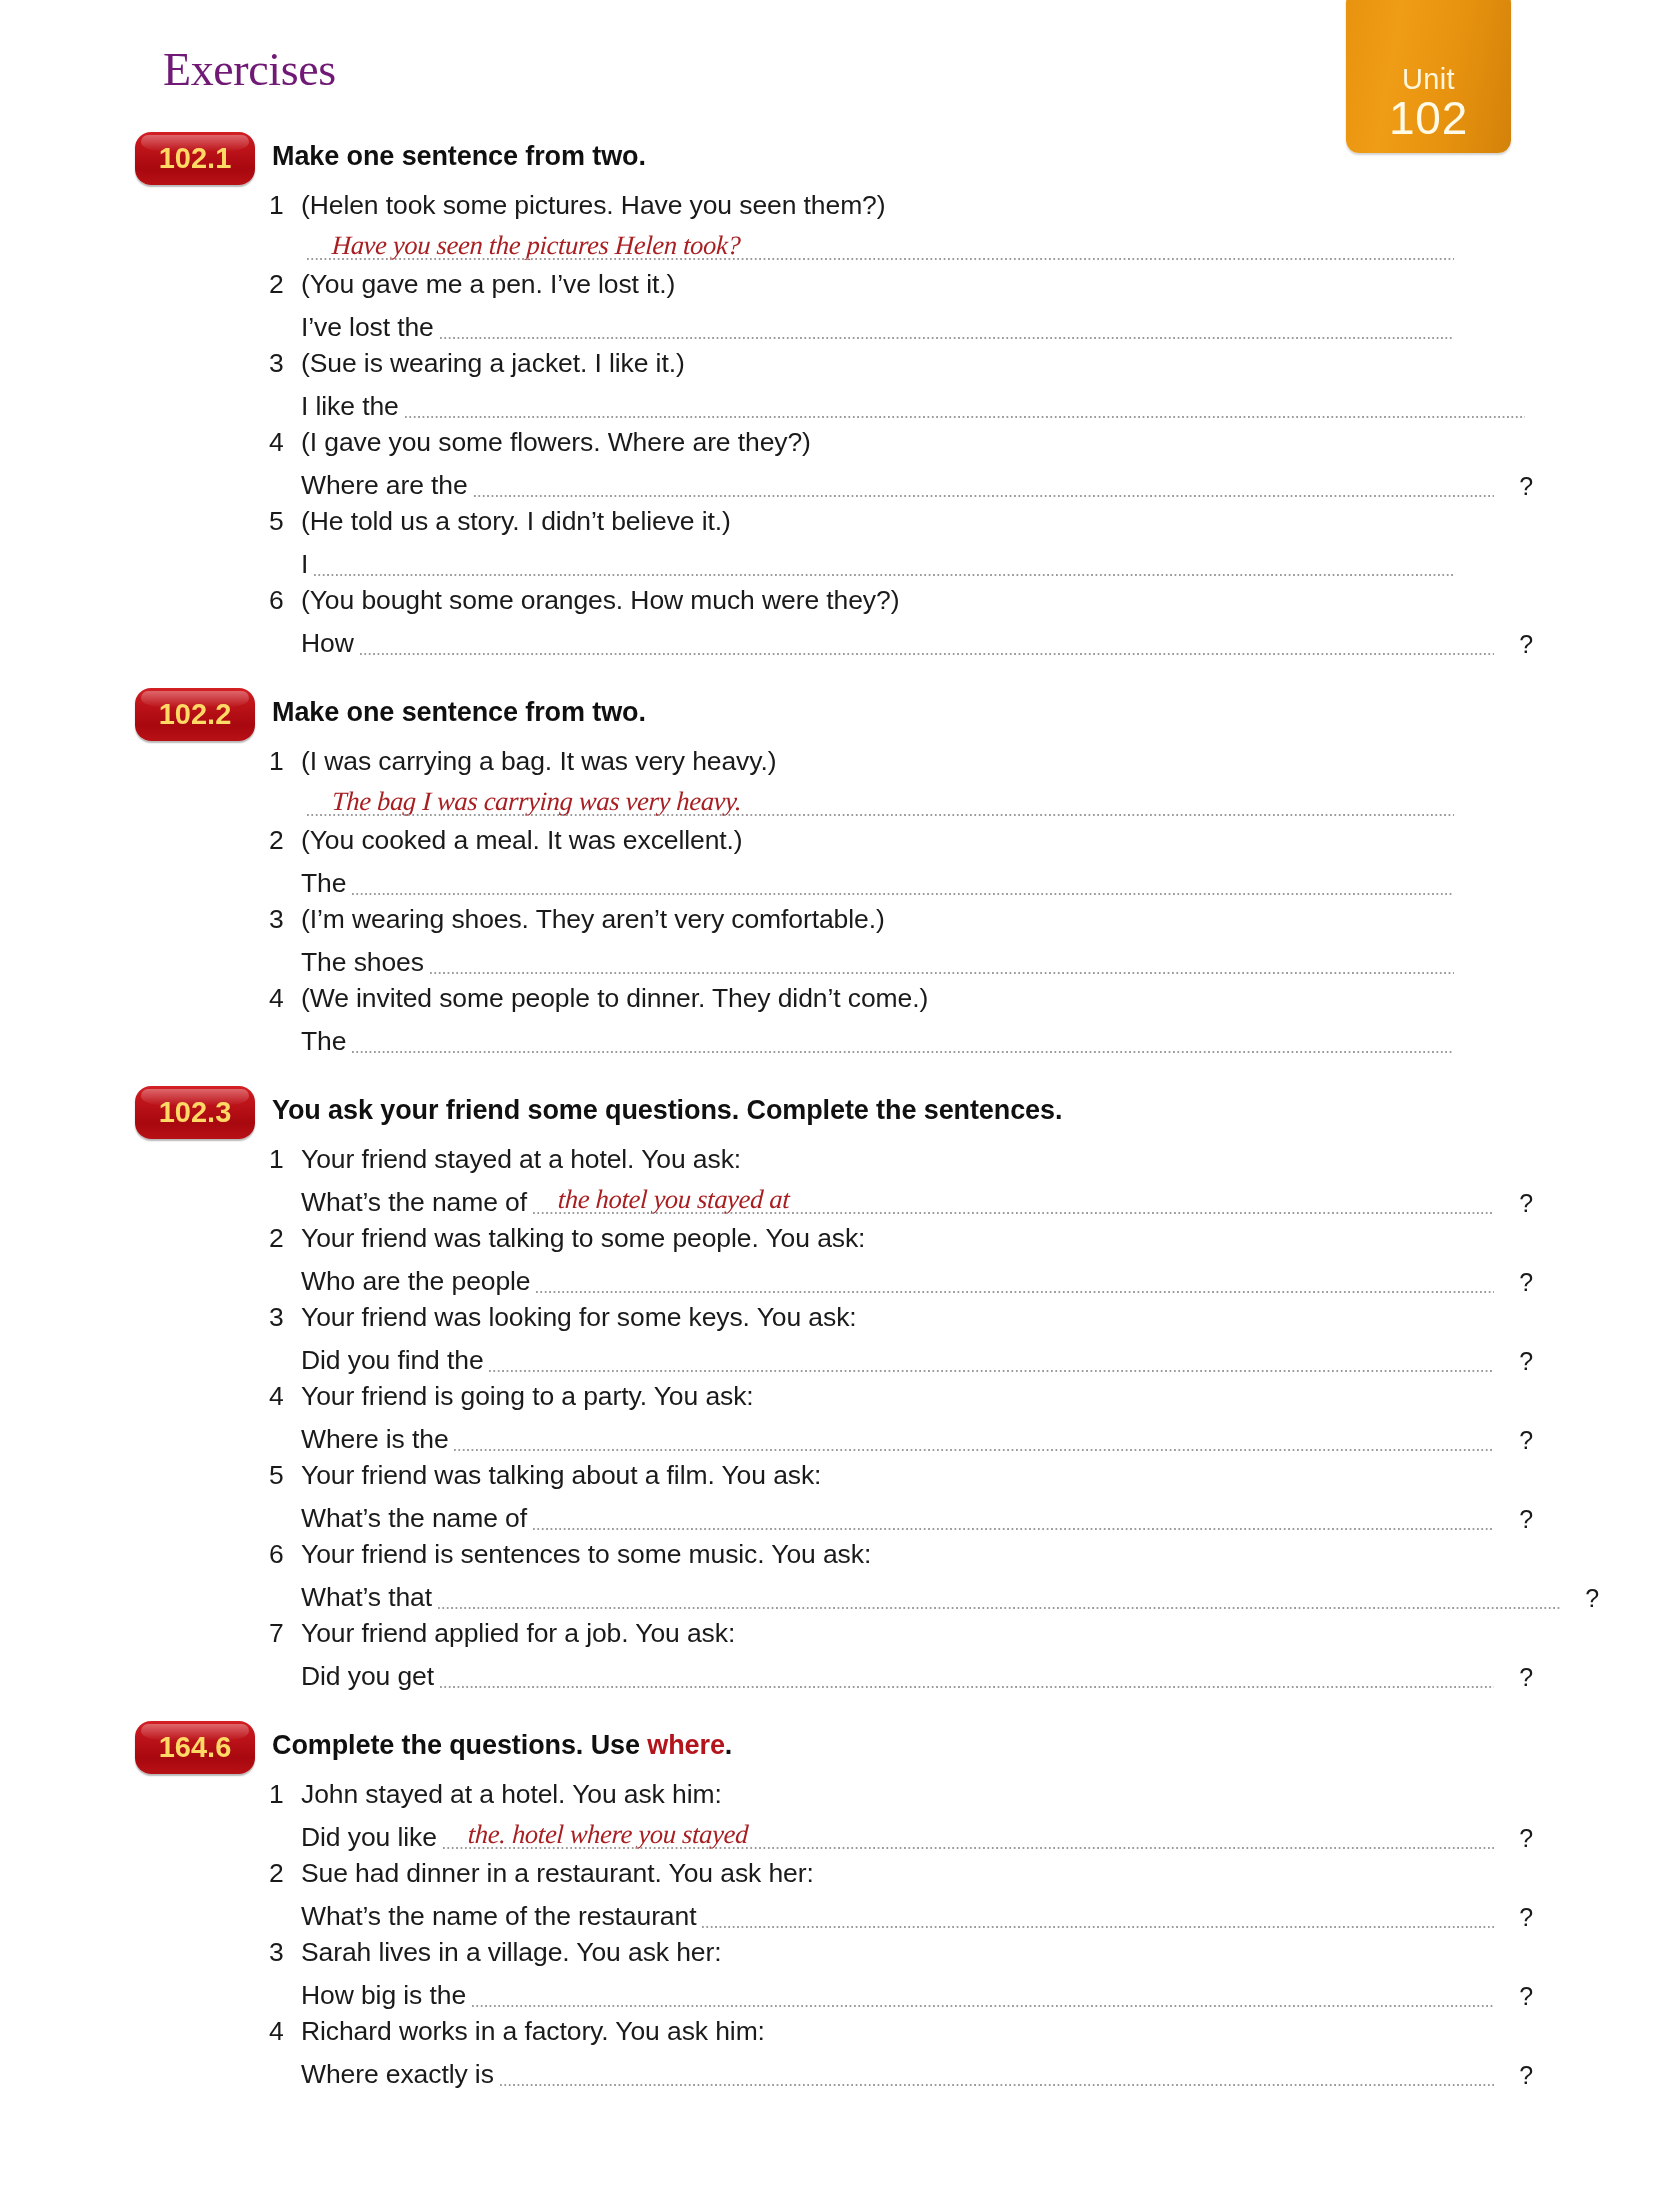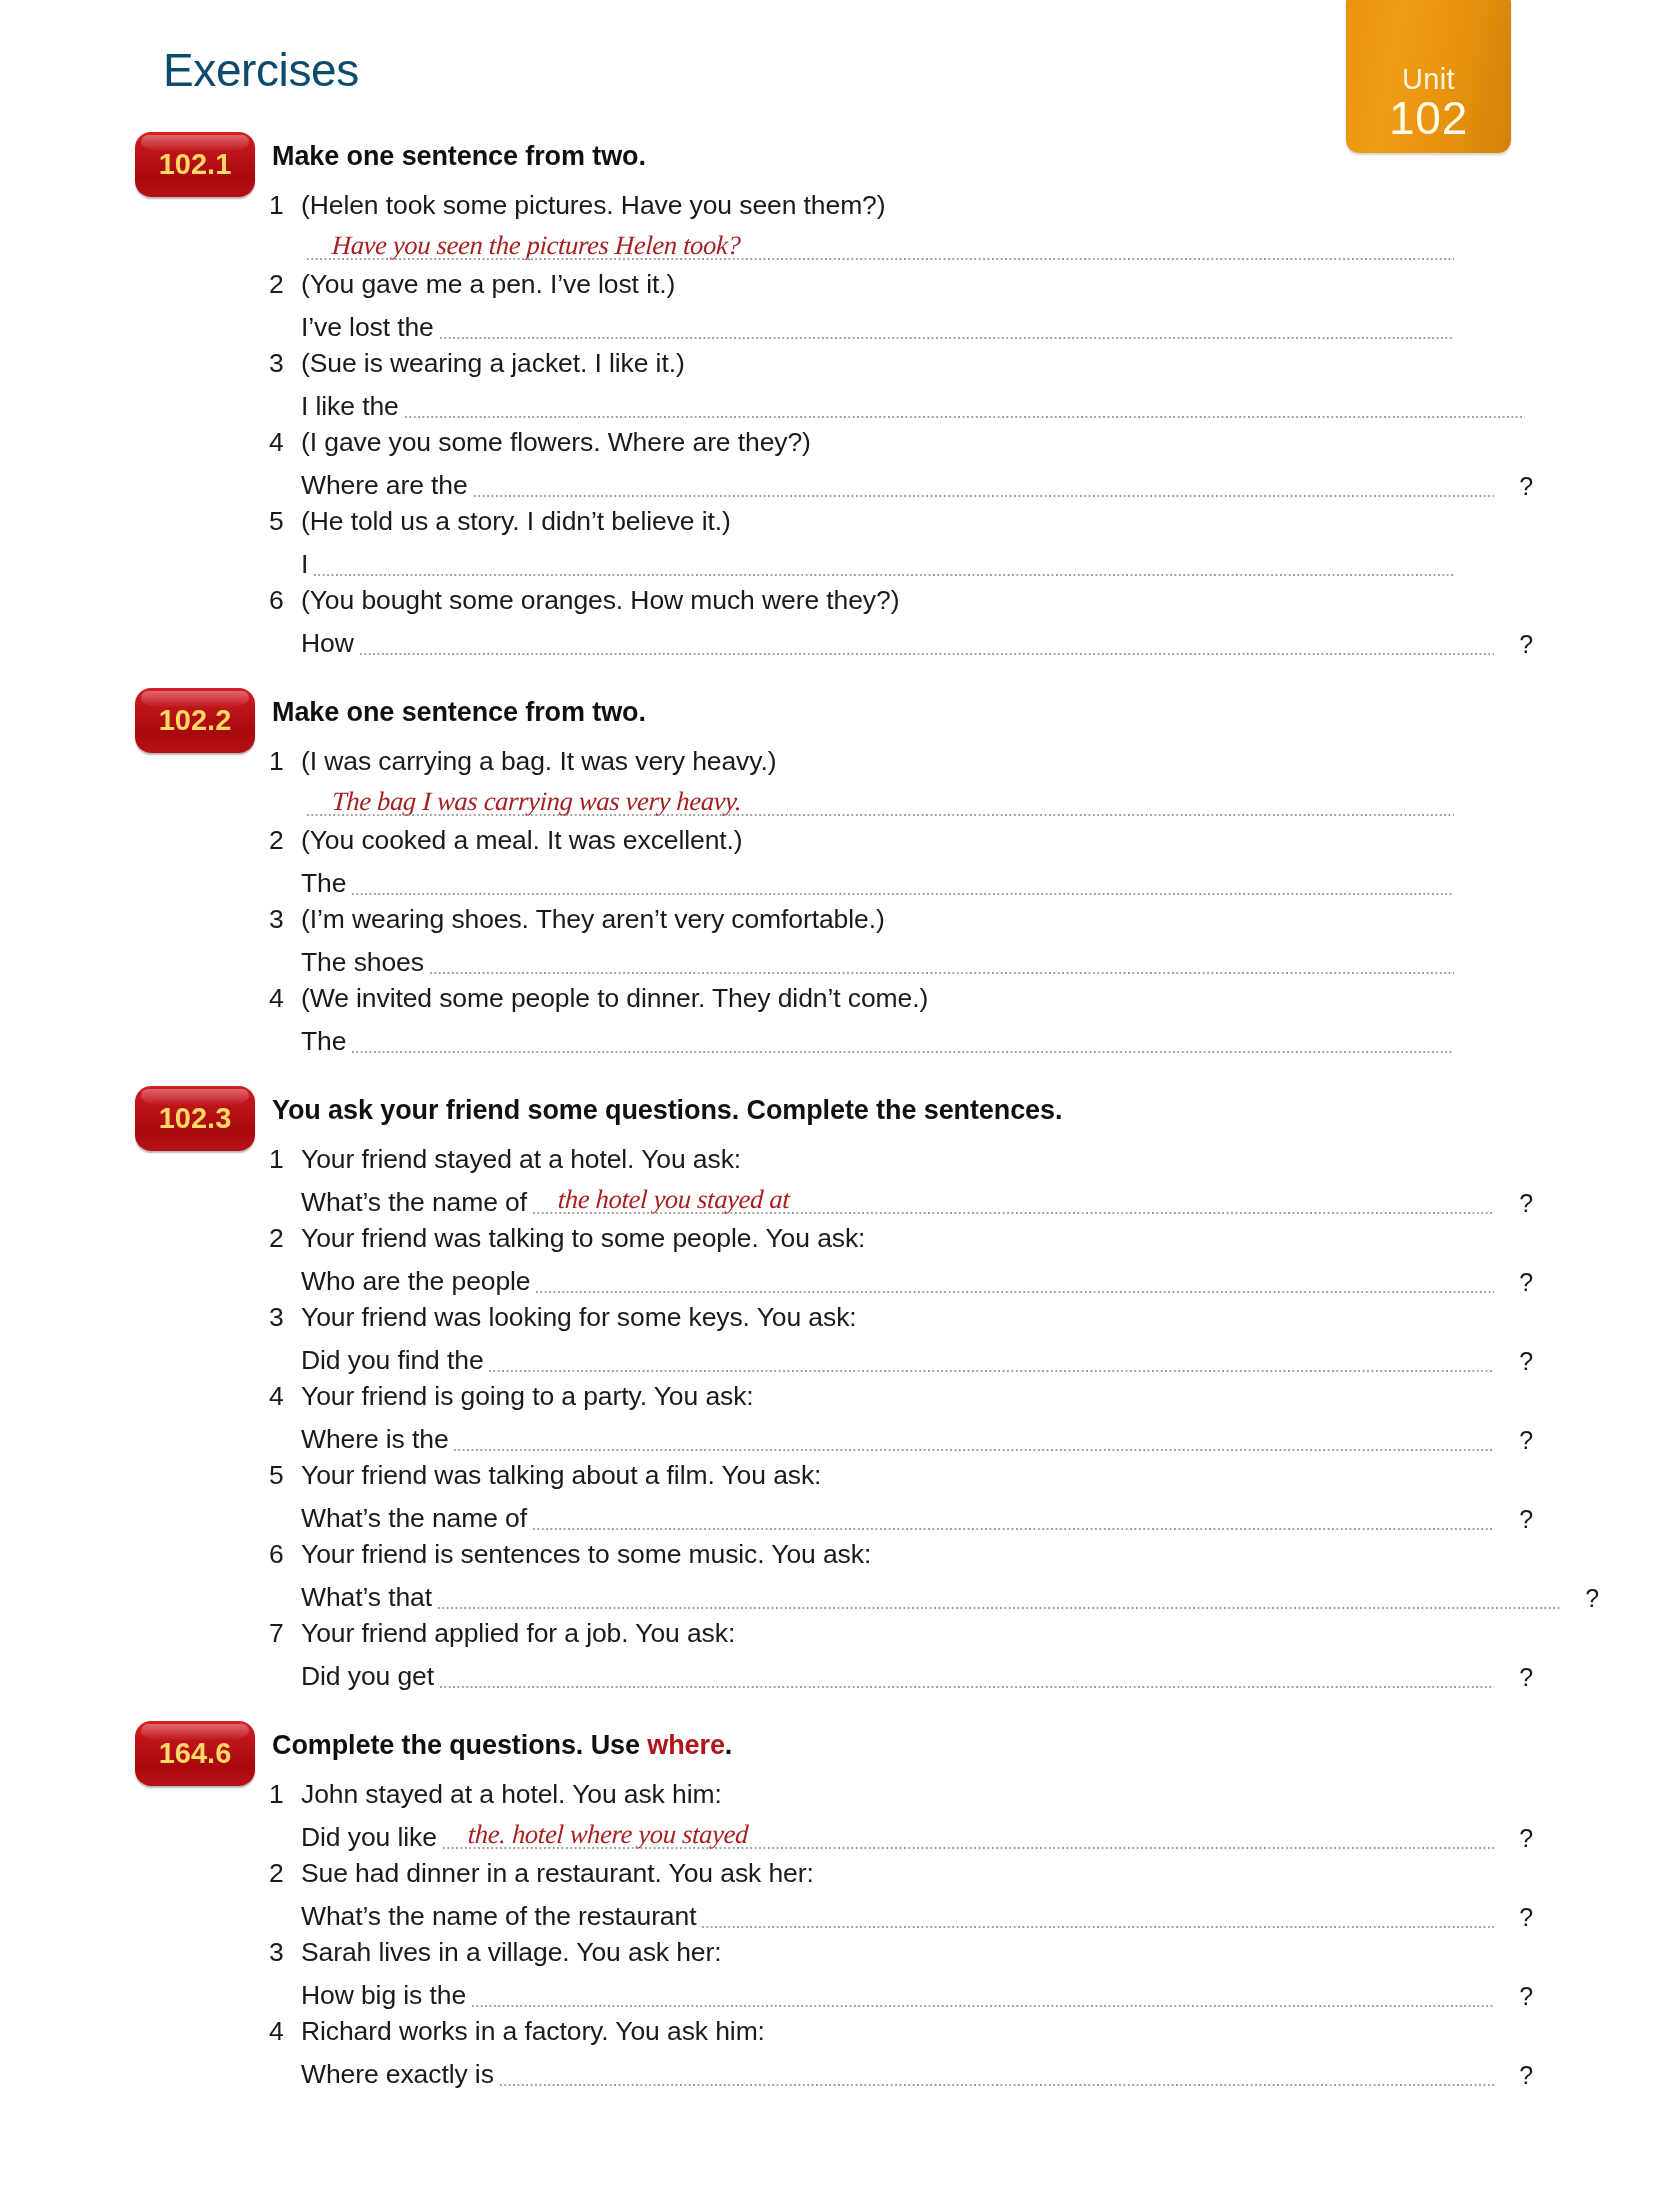--- a/index.html
+++ b/index.html
@@ -48,22 +48,22 @@
     letter-spacing: 0.7px;
     font-family: "Liberation Sans", sans-serif;
   }
 
   
   .page-title {
     position: absolute;
     left: 163px;
     top: 43px;
     font-size: 46px;
-    color: #0c4a6e;
-    font-family: Liberation Sans, sans-serif;
+    color: #701a75;
+    font-family: Liberation Serif, serif;
     font-weight: 400;
     letter-spacing: -0.4px;
   }
 
   
   .sheet {
     position: absolute;
     left: 0;
     top: 132px;
     width: 1662px;
@@ -77,21 +77,21 @@
   .ex-head {
     position: relative;
     height: 54px;
   }
 
   .ex-badge {
     position: absolute;
     left: 135px;
     top: 0;
     width: 120px;
-    height: 65px;
+    height: 53px;
     border-radius: 16px;
     background: linear-gradient(180deg, #d32025 0%, #c2161c 22%, #a8080f 70%, #b71116 100%);
     box-shadow: 0 1.5px 1.5px rgba(0,0,0,0.28);
     display: flex;
     align-items: center;
     justify-content: center;
     box-sizing: border-box;
   }
   .ex-badge::after {
     content: "";

